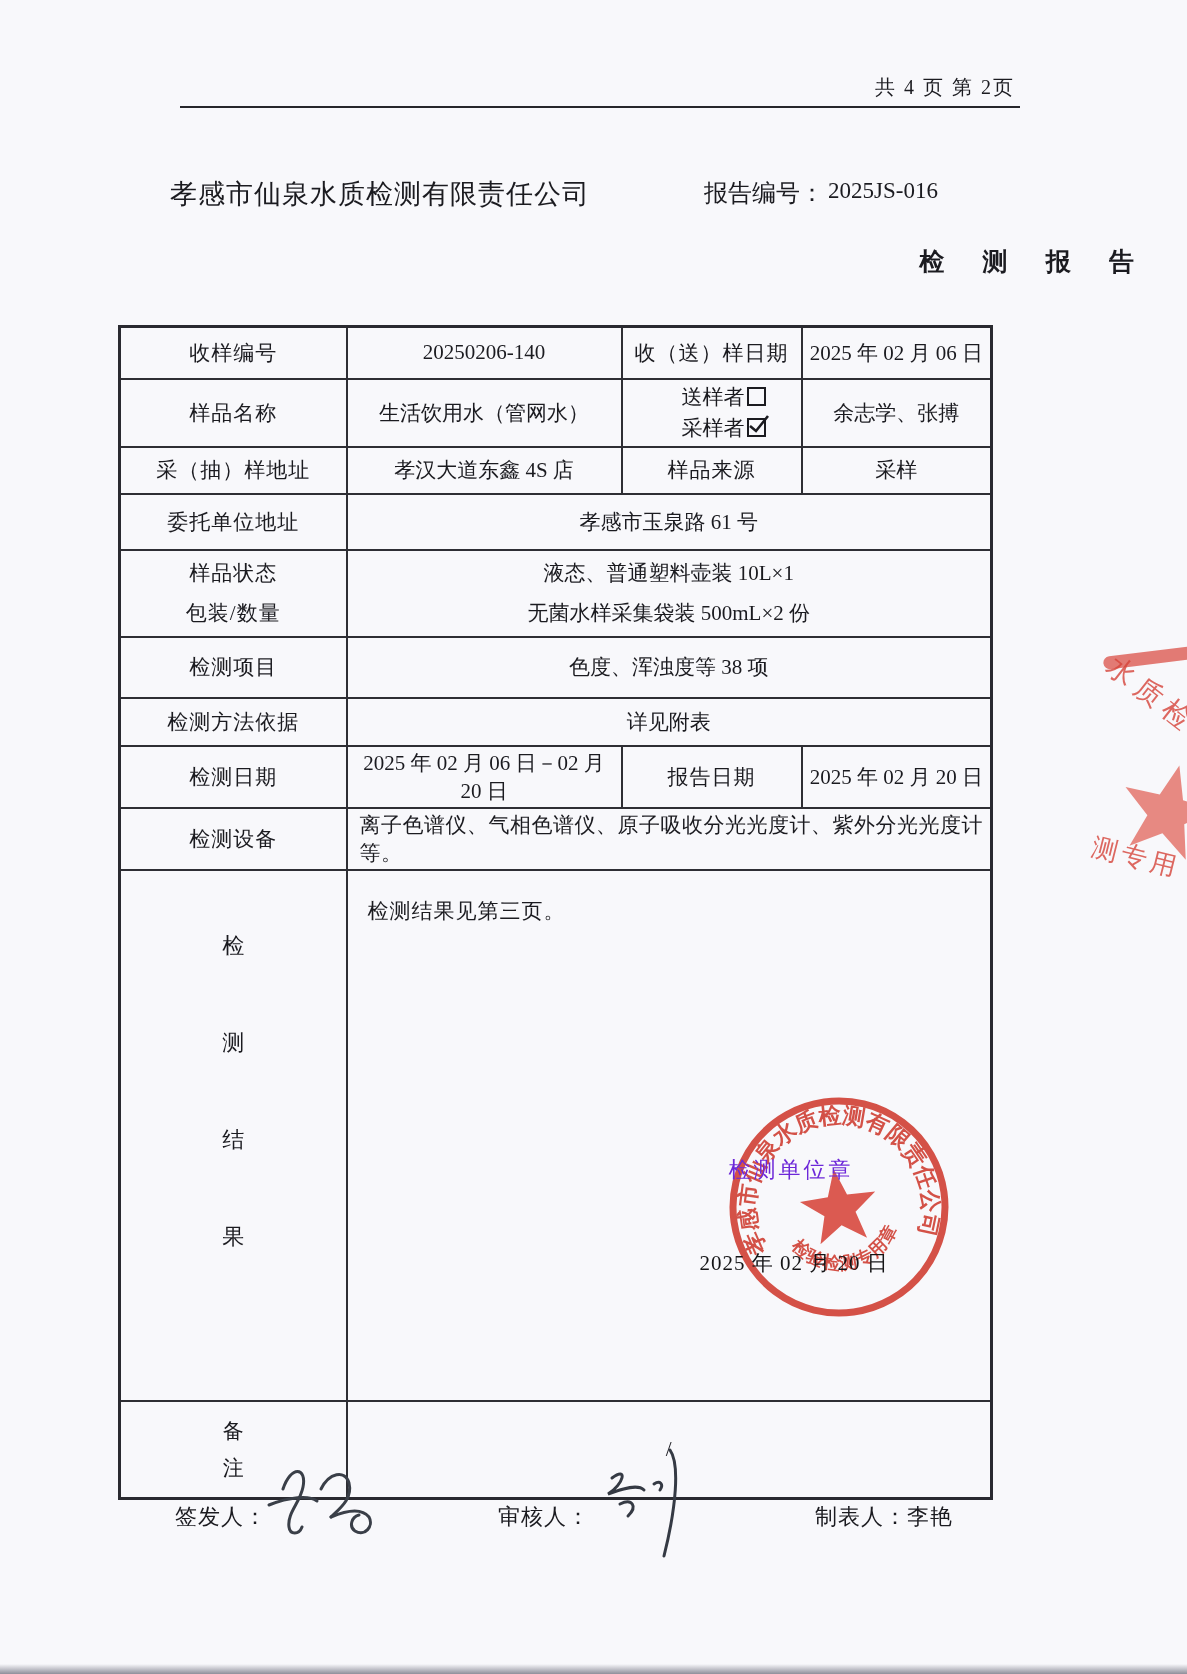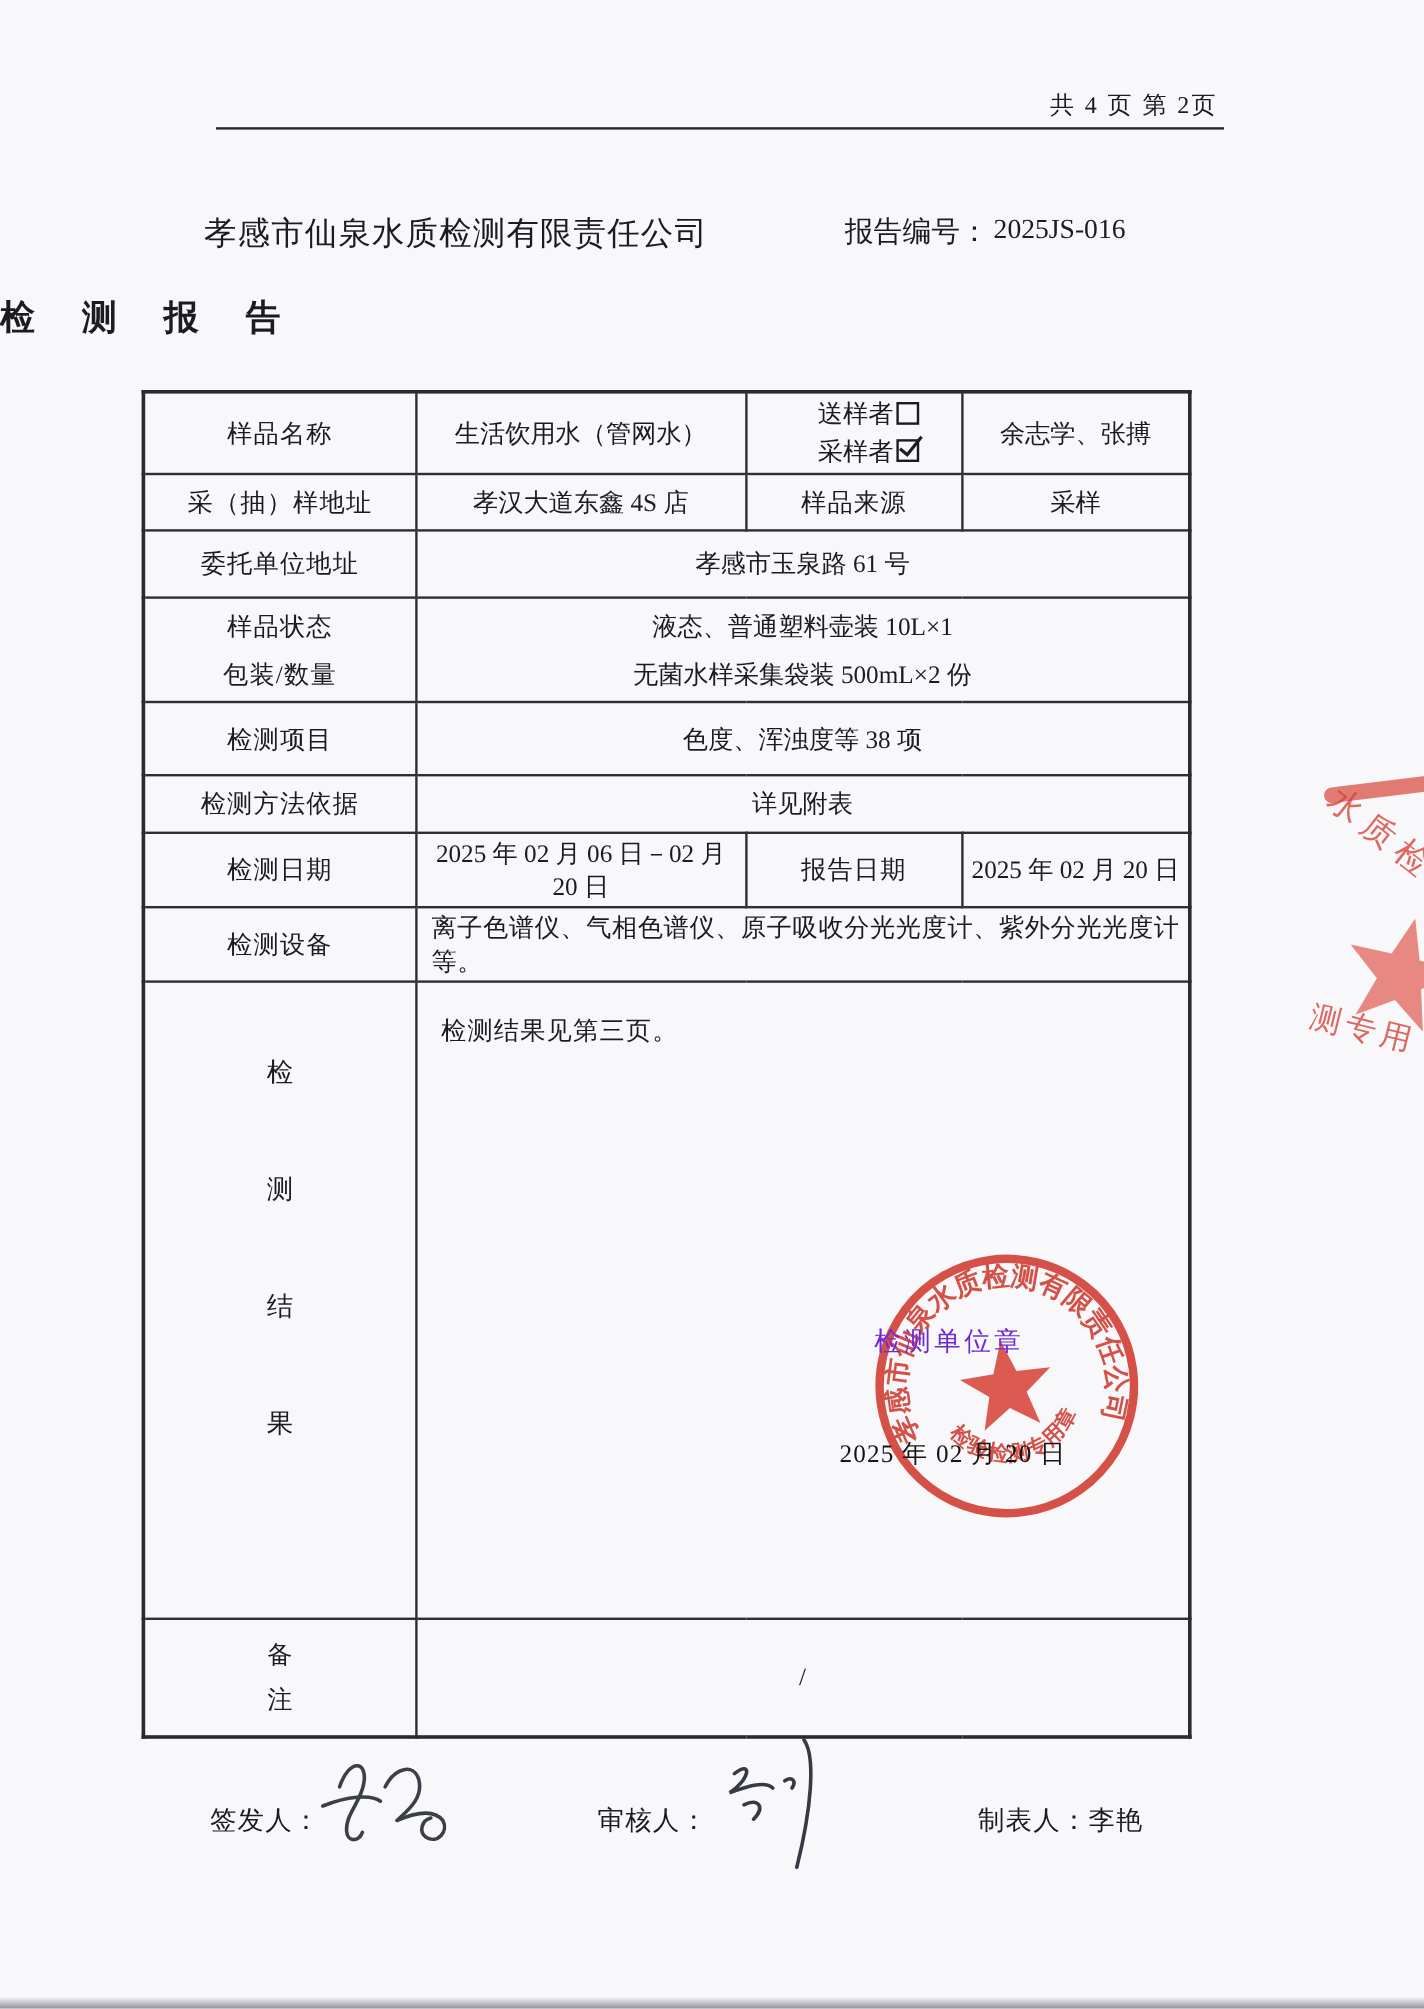--- a/index.html
+++ b/index.html
@@ -10,22 +10,22 @@
   }
   .page-info {
     position:absolute; top:74px; left:0; width:1015px;
     text-align:right; font-size:20px; letter-spacing:2px;
   }
   .header-rule { position:absolute; top:106px; left:180px; width:840px; height:2px; background:#26262b; }
   .company-line { position:absolute; top:176px; left:170px; width:900px; font-size:27px; }
   .company-name { letter-spacing:1px; }
   .report-no-label { position:absolute; left:534px; top:1px; font-size:24px; }
   .report-no { position:absolute; left:658px; top:2px; font-size:23px; font-family:"Liberation Serif",serif; }
-  .doc-title { position:absolute; top:245px; left:0; width:1150px; text-align:left;
-    font-size:29px; font-weight:bold; letter-spacing:16px; }
+  .doc-title { position:absolute; top:245px; left:0; width:1150px; text-align:right;
+    font-size:25px; font-weight:bold; letter-spacing:16px; }
 
   table.report {
     position:absolute; top:325px; left:118px; width:872px;
     border-collapse:collapse; table-layout:fixed;
   }
   table.report td {
     border:2px solid #2e2e34; text-align:center; vertical-align:middle;
     font-size:21px; padding:2px 4px; overflow:hidden;
   }
   table.report { border:3px solid #2a2a30; }
@@ -84,20 +84,26 @@
   <div class="doc-title">检 测 报 告</div>
 
   <table class="report">
     <colgroup>
         <col style="width:227px">
         <col style="width:275px">
         <col style="width:180px">
         <col style="width:190px">
       </colgroup>
     <tbody>
+        <tr style="height:52px">
+      <td class="lbl">收样编号</td>
+      <td>20250206-140</td>
+      <td class="lbl">收（送）样日期</td>
+      <td>2025 年 02 月 06 日</td>
+    </tr>
     <tr style="height:63px">
       <td class="lbl">样品名称</td>
       <td>生活饮用水（管网水）</td>
       <td class="opt-cell">
         <div><span>送样者</span><span class="cbx"></span></div>
         <div><span>采样者</span><span class="cbx"><svg width="24" height="24">
                   <path d="M3,12 L9,17 L21,2" stroke="#1b1b20" stroke-width="2.6" fill="none"></path>
                 </svg></span></div>
       </td>
       <td>余志学、张搏</td>

